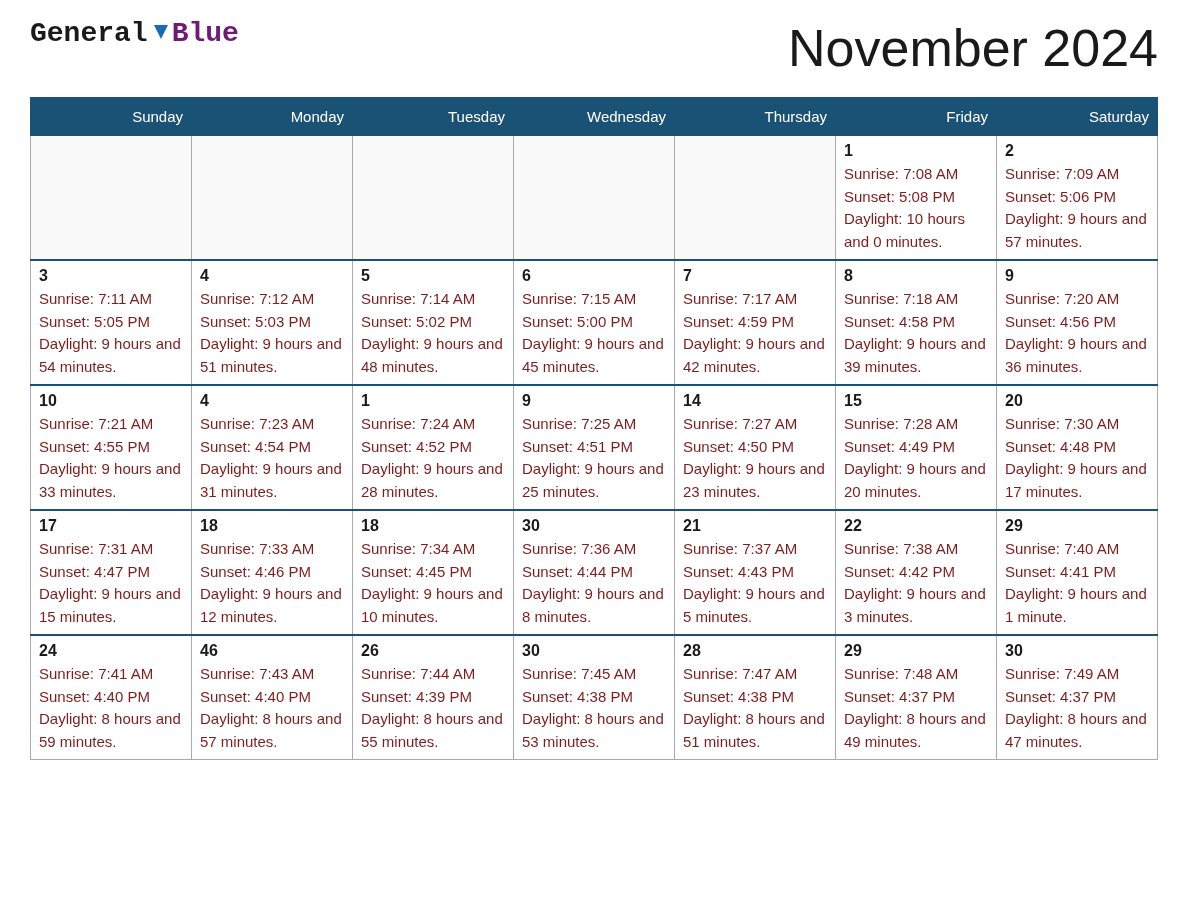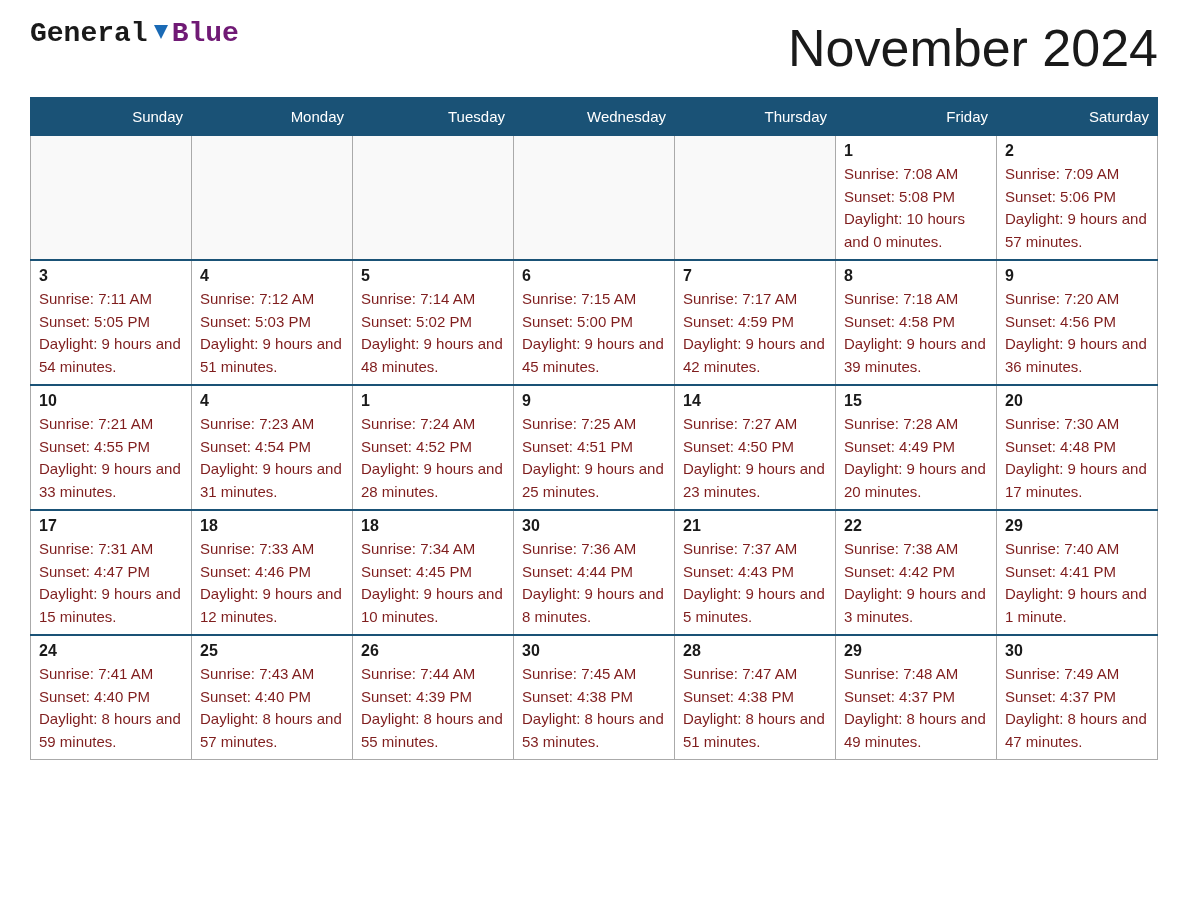--- a/index.html
+++ b/index.html
@@ -232,21 +232,21 @@
           <span class="day-number">29</span>
           <div class="day-info">Sunrise: 7:40 AM<br>Sunset: 4:41 PM<br>Daylight: 9 hours and 1 minute.</div>
         </td>
       </tr>
       <tr class="row-separator">
         <td>
           <span class="day-number">24</span>
           <div class="day-info">Sunrise: 7:41 AM<br>Sunset: 4:40 PM<br>Daylight: 8 hours and 59 minutes.</div>
         </td>
         <td>
-          <span class="day-number">25</span>
+          <span class="day-number">46</span>
           <div class="day-info">Sunrise: 7:43 AM<br>Sunset: 4:40 PM<br>Daylight: 8 hours and 57 minutes.</div>
         </td>
         <td>
           <span class="day-number">26</span>
           <div class="day-info">Sunrise: 7:44 AM<br>Sunset: 4:39 PM<br>Daylight: 8 hours and 55 minutes.</div>
         </td>
         <td>
           <span class="day-number">30</span>
           <div class="day-info">Sunrise: 7:45 AM<br>Sunset: 4:38 PM<br>Daylight: 8 hours and 53 minutes.</div>
         </td>

